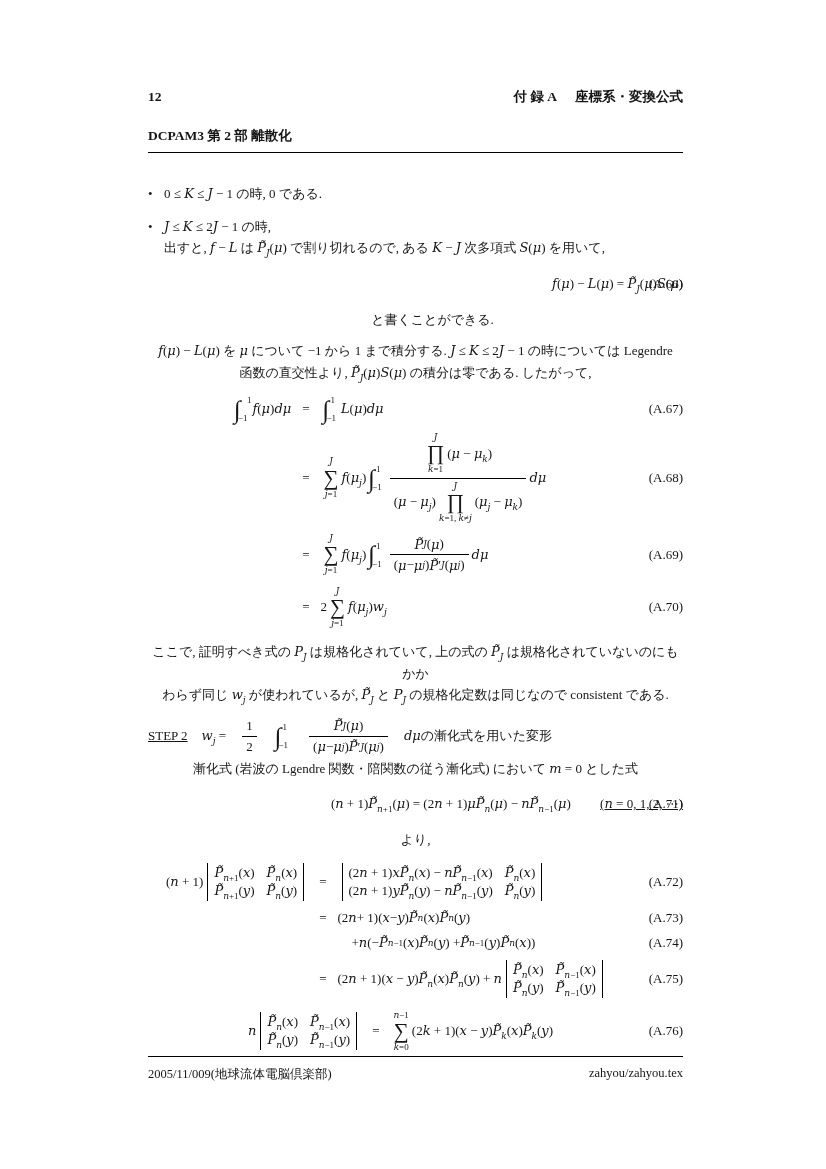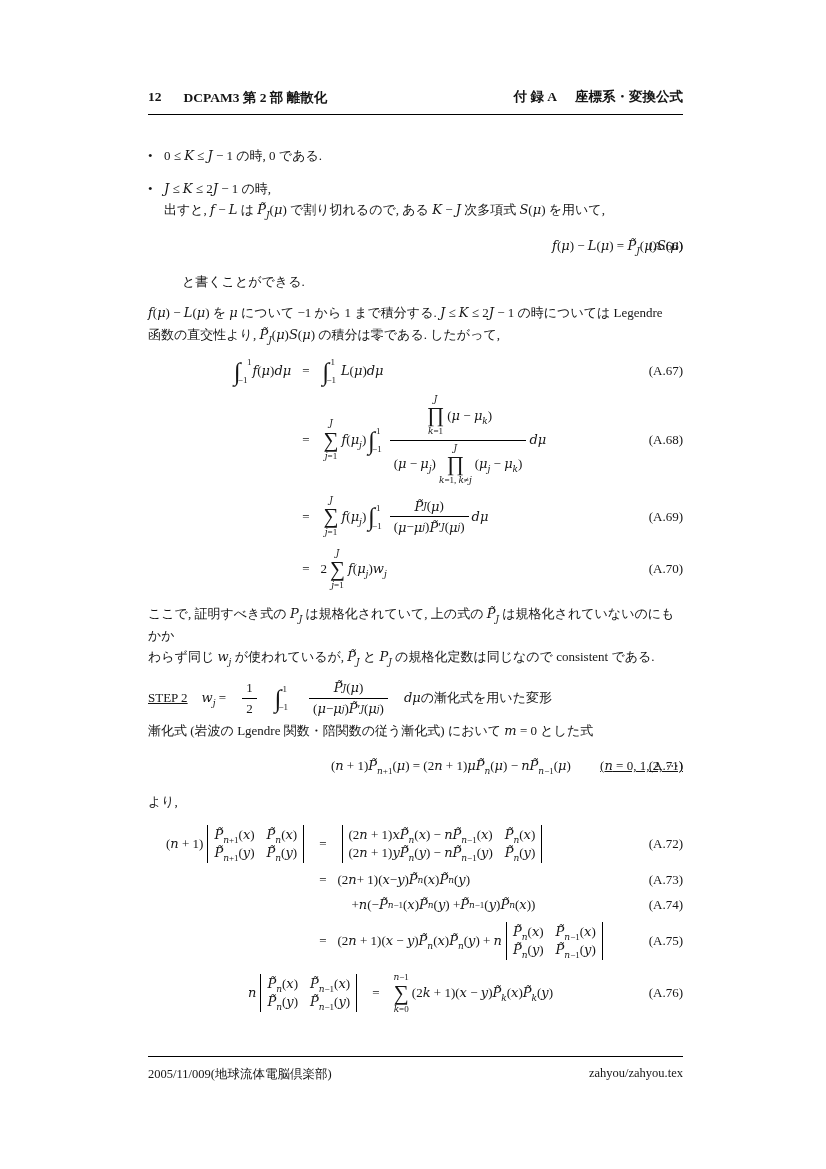--- a/index.html
+++ b/index.html
@@ -1,24 +1,24 @@
 <!DOCTYPE html>
 <html><head>
 <meta charset="utf-8">
 <style>
   *{margin:0;padding:0;box-sizing:border-box;}
   html,body{background:#ffffff;}
   body{width:826px;height:1169px;font-family:"Liberation Serif","DejaVu Serif",serif;color:#151515;}
   .page{width:826px;height:1169px;position:relative;padding:88px 143px 0 148px;background:#fff;}
   
   .hdr{display:flex;justify-content:space-between;align-items:baseline;font-weight:bold;font-size:13.5px;border-bottom:1px solid #000;padding-bottom:7px;}
-  .hdr .hl{display:flex;gap:22px;}
+  .hdr .hl{display:flex;gap:22px;flex-direction:column;}
   .hdr .hr{display:flex;gap:18px;}
   
-  .para{font-size:13px;line-height:21.5px;}
+  .para{font-size:13px;line-height:21.5px;text-align:center;}
   .bl{display:block;}
   .indent1{margin-left:34px;}
   i{font-style:italic;font-family:"DejaVu Serif","Liberation Serif",serif;}
   sub,sup{font-size:9px;line-height:0;}
   
   .bullets{margin-top:30px;}
   .bullet{display:flex;margin-bottom:11px;font-size:13px;line-height:21.5px;}
   .dot{width:16px;}
   .btext{flex:1;}
   

